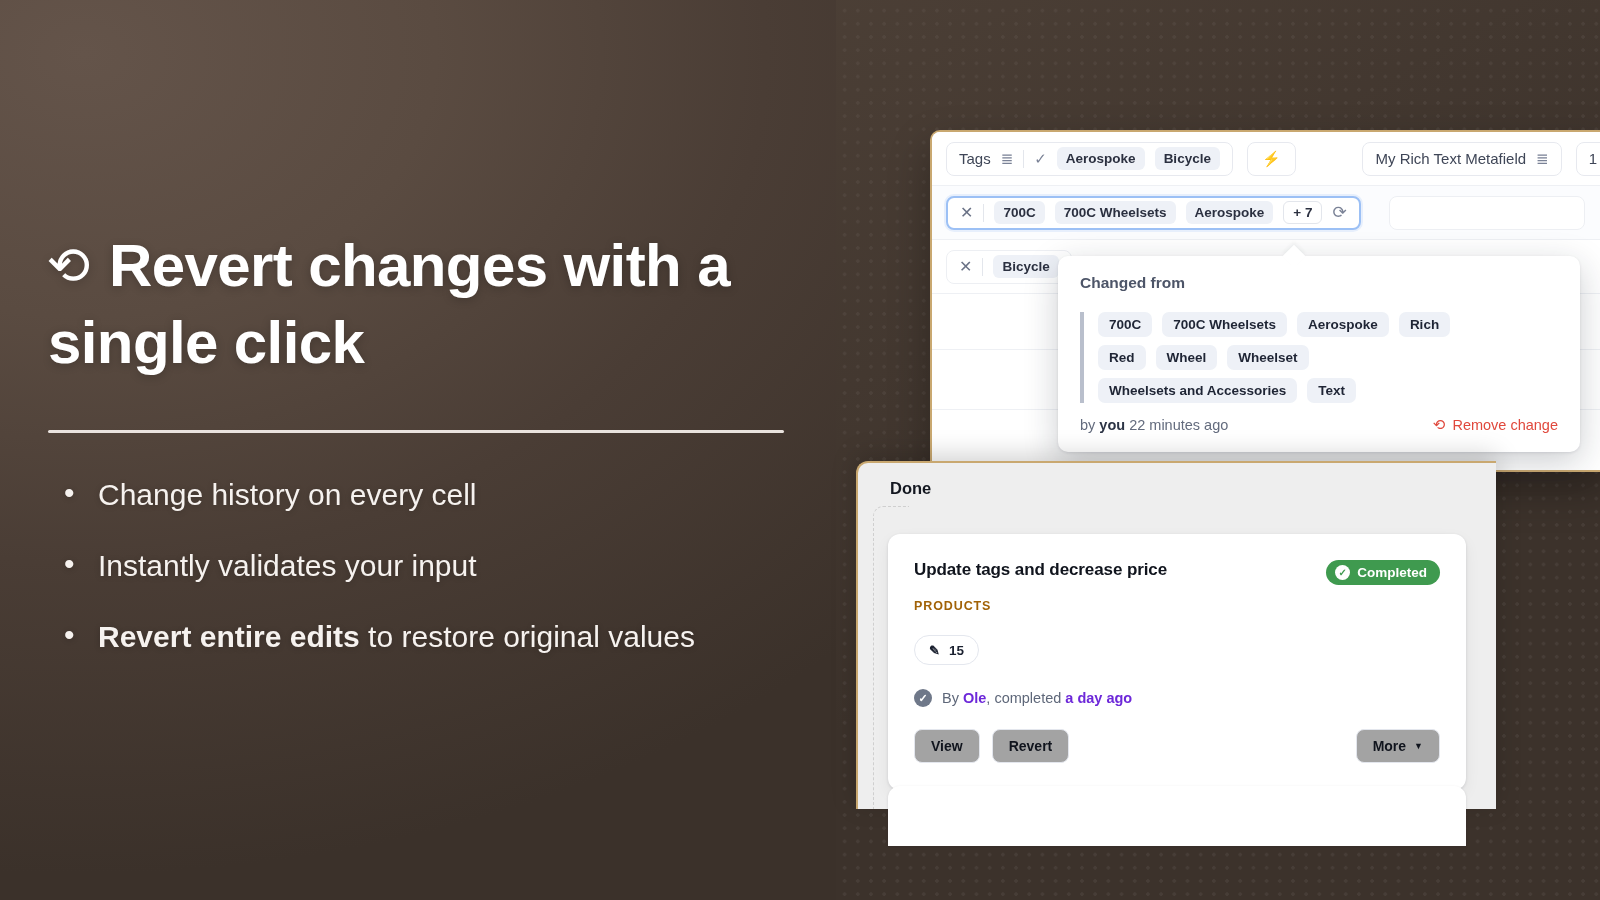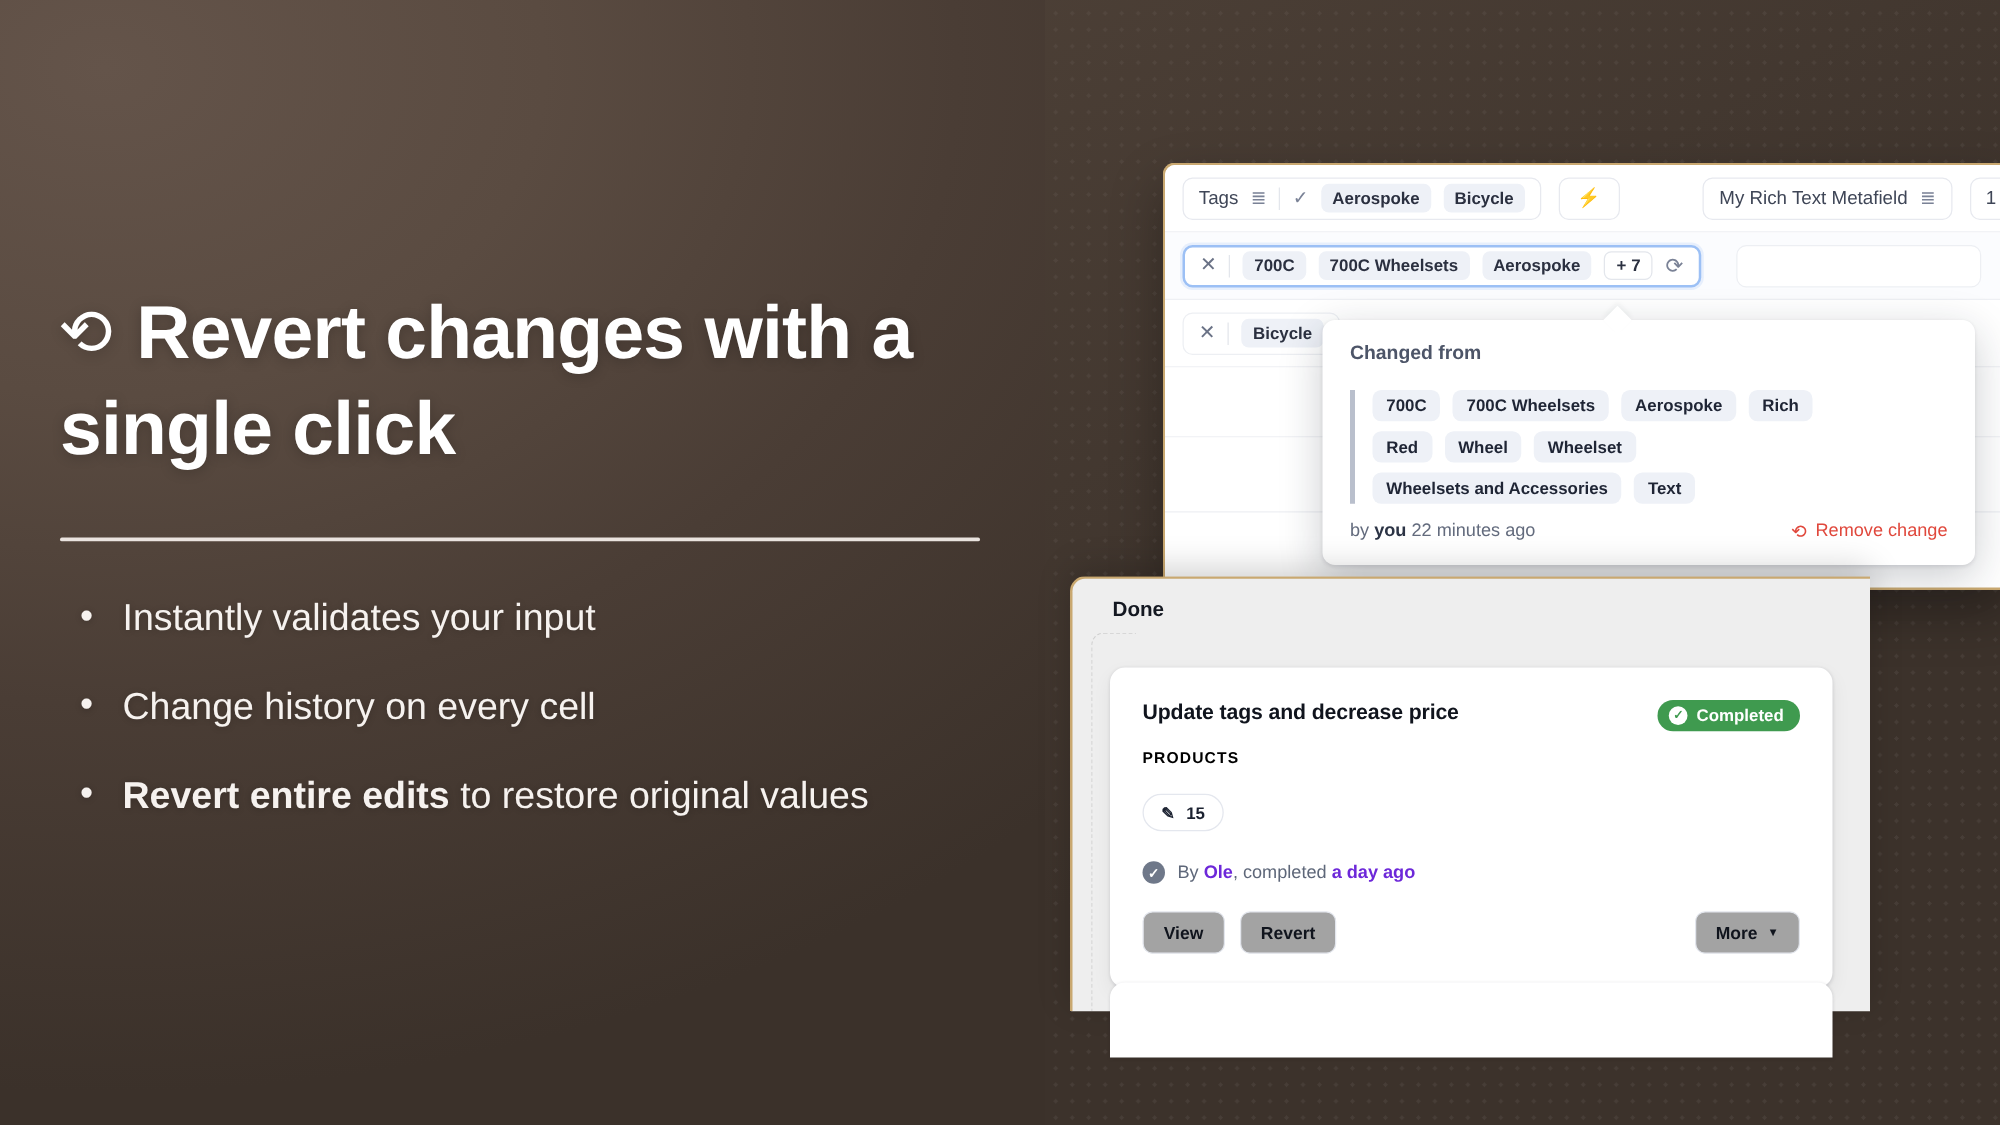--- a/index.html
+++ b/index.html
@@ -218,21 +218,21 @@
   }
   .badge-check {
     width: 15px; height: 15px; border-radius: 50%;
     background: #fff; color: #3f9a4f;
     display: inline-flex; align-items: center; justify-content: center;
     font-size: 10px; font-weight: 700; line-height: 1;
   }
   .task-kicker {
     margin-top: 14px;
     font-size: 12.5px; font-weight: 700; letter-spacing: 0.9px;
-    color: #000000;
+    color: #a16207;
   }
   .count-chip {
     margin-top: 22px;
     display: inline-flex; align-items: center; gap: 9px;
     height: 30px; padding: 0 14px;
     border: 1px solid #e4e7ee; border-radius: 999px;
     font-size: 13.5px; font-weight: 700; color: #1b2130;
     background: #fff;
   }
   .pencil-ic { font-size: 13px; color: #1b2130; }
@@ -266,22 +266,22 @@
 
 <div id="stage">
 
   <div class="bg-left"></div>
   <div class="bg-right"></div>
 
   <div class="left-copy">
     <h1 class="headline"><span class="revert-glyph">⟳</span><span>Revert changes with a single click</span></h1>
     <div class="rule"></div>
     <ul class="features">
+      <li><span>Change history on every cell</span></li>
       <li><span>Instantly validates your input</span></li>
-      <li><span>Change history on every cell</span></li>
       <li><b>Revert entire edits</b><span> to restore original values</span></li>
     </ul>
   </div>
 
   <div class="grid-panel">
 
     <div class="grid-row r1">
       <div class="cellbox">
         <span class="hdr-label">Tags</span>
         <span class="mini-ic">≣</span>

